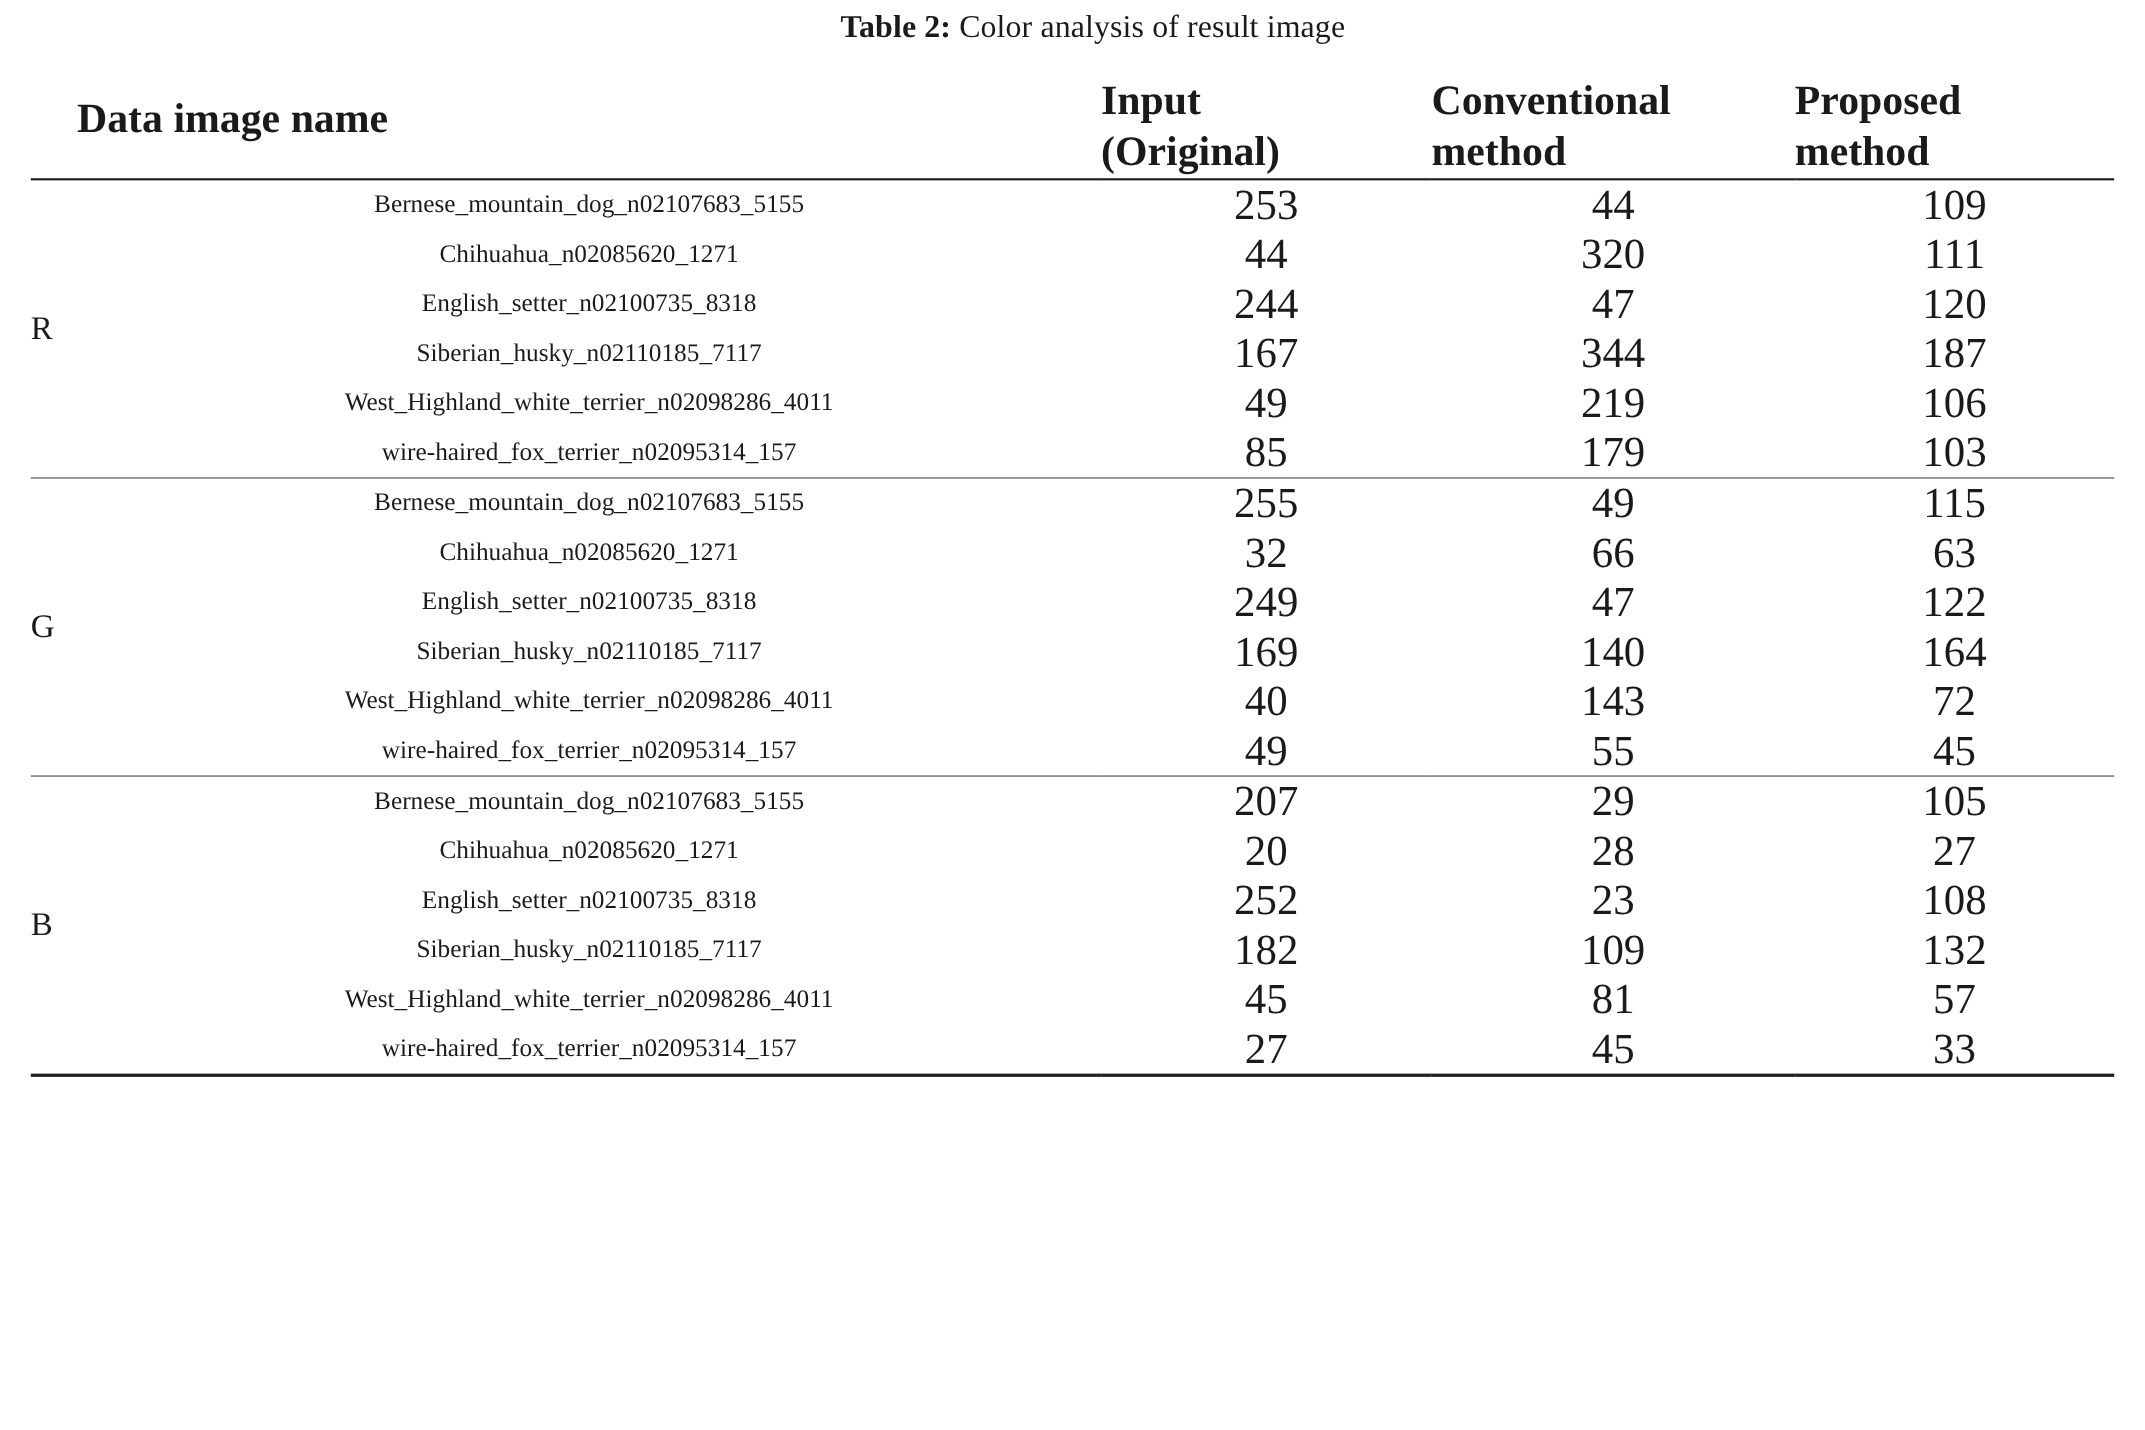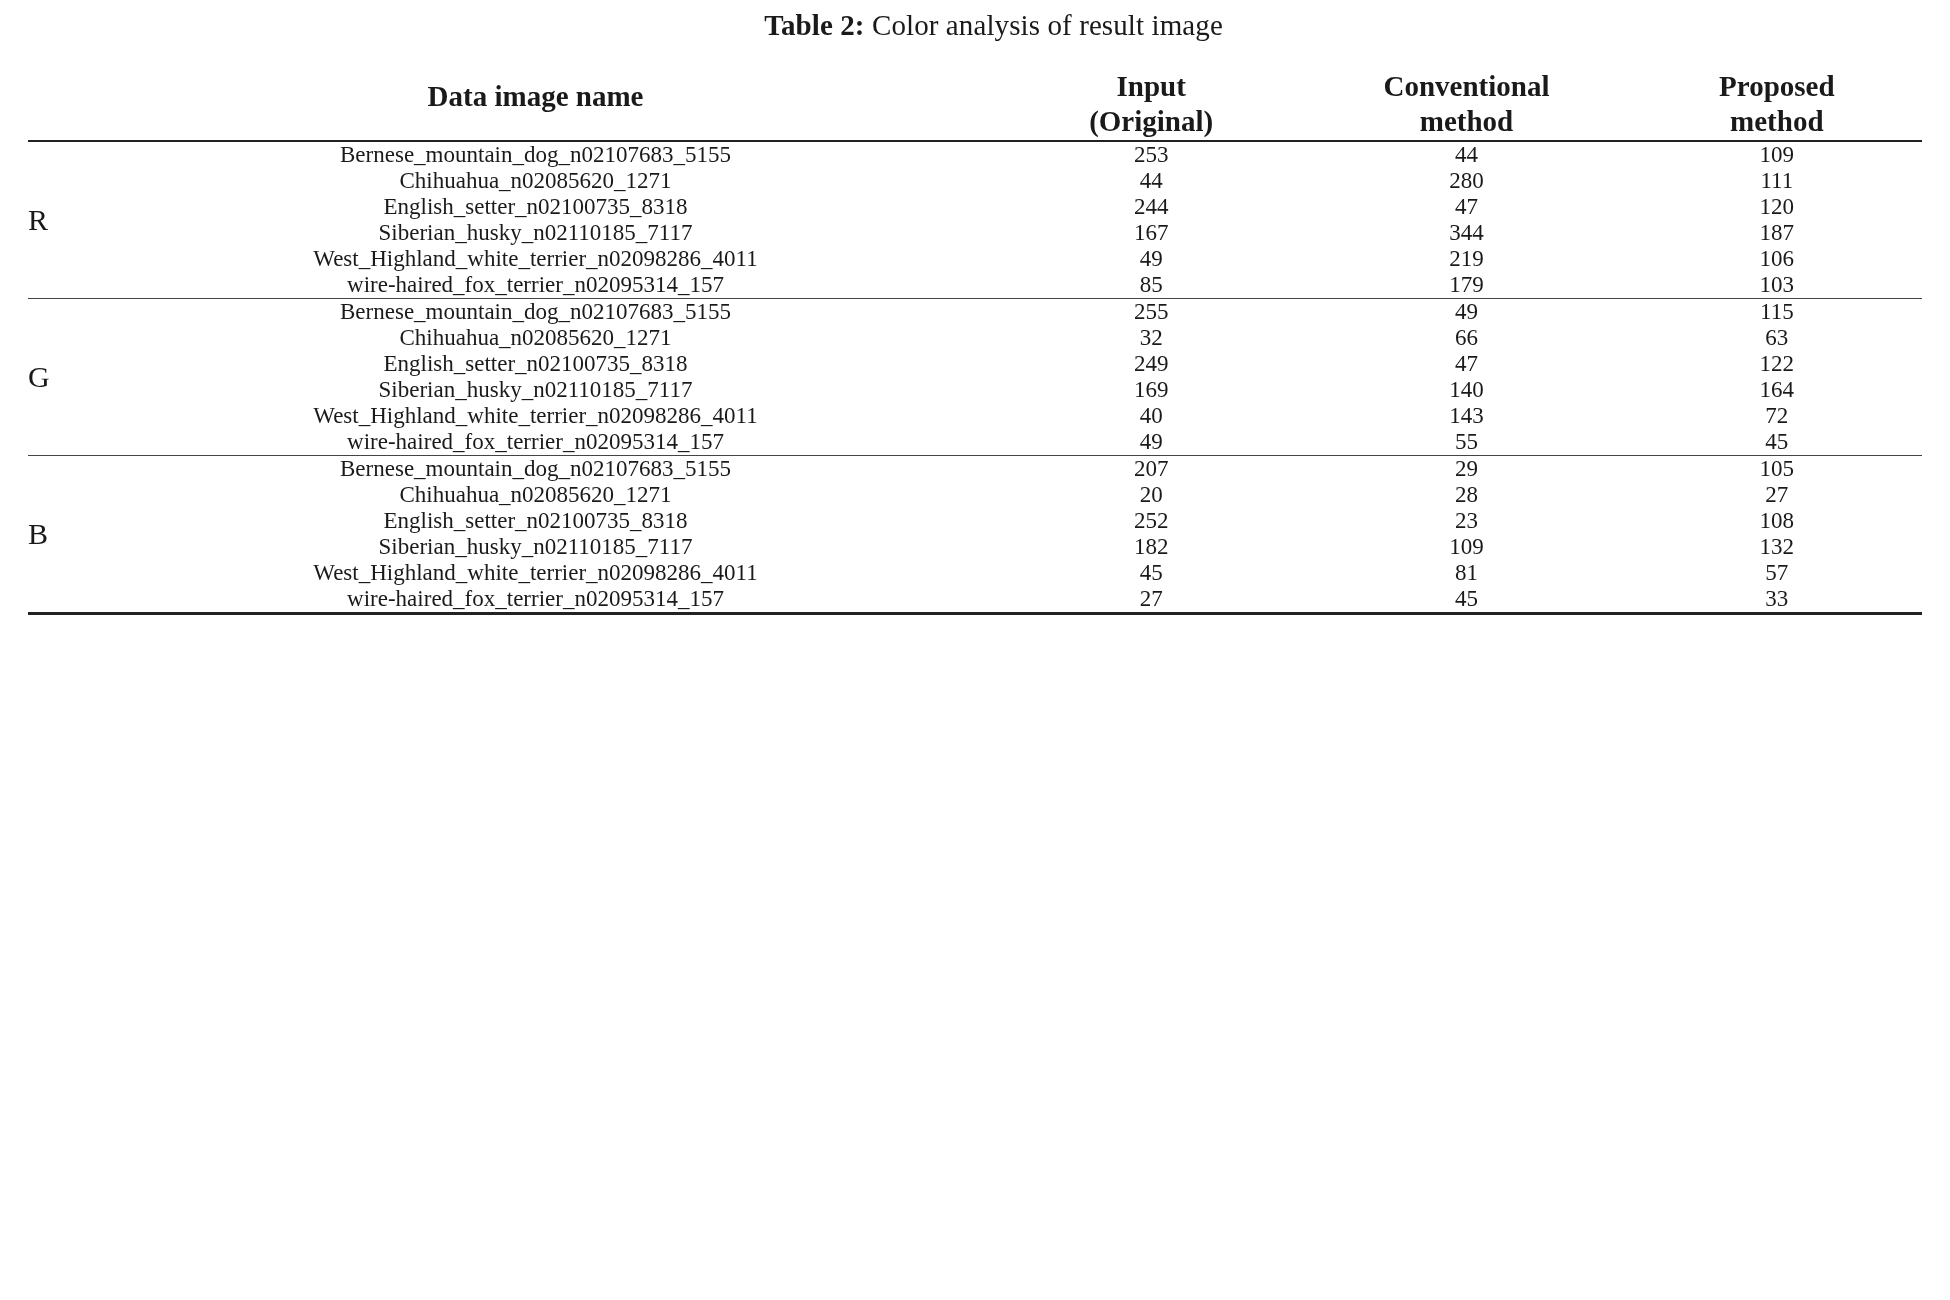--- a/index.html
+++ b/index.html
@@ -50,22 +50,22 @@
     border-top: 2px solid #222;
   }
   .rule-thin td {
     border-top: 1.5px solid #444;
   }
   .rule-bottom td {
     border-top: 3.5px solid #222;
   }
   th.hd {
     font-weight: bold;
-    font-size: 29px;
-    text-align: center;
+    font-size: 38px;
+    text-align: left;
     padding: 14px 0 6px 0;
     line-height: 1.22;
   }
   th.hd .sub {
     display: block;
     font-family: Liberation Serif, serif;
   }
   th.hd.two-line {
     padding-top: 14px;
   }
@@ -76,21 +76,21 @@
     width: 38px;
     vertical-align: middle;
   }
   td.nm {
     font-size: 23px;
     text-align: center;
     padding: 7px 0;
     white-space: nowrap;
   }
   td.val {
-    font-size: 23px;
+    font-size: 39px;
     text-align: center;
     padding: 7px 0;
   }
   col.c-grp { width: 42px; }
   col.c-name { width: 930px; }
   col.c-a { width: 300px; }
   col.c-b { width: 330px; }
   col.c-c { width: 290px; }
 </style>
 </head>
@@ -136,21 +136,21 @@
       <tr class="rule-mid">
         <td class="grp" rowspan="6">R</td>
         <td class="nm">Bernese_mountain_dog_n02107683_5155</td>
         <td class="val">253</td>
         <td class="val">44</td>
         <td class="val">109</td>
       </tr>
       <tr>
         <td class="nm">Chihuahua_n02085620_1271</td>
         <td class="val">44</td>
-        <td class="val">280</td>
+        <td class="val">320</td>
         <td class="val">111</td>
       </tr>
       <tr>
         <td class="nm">English_setter_n02100735_8318</td>
         <td class="val">244</td>
         <td class="val">47</td>
         <td class="val">120</td>
       </tr>
       <tr>
         <td class="nm">Siberian_husky_n02110185_7117</td>

